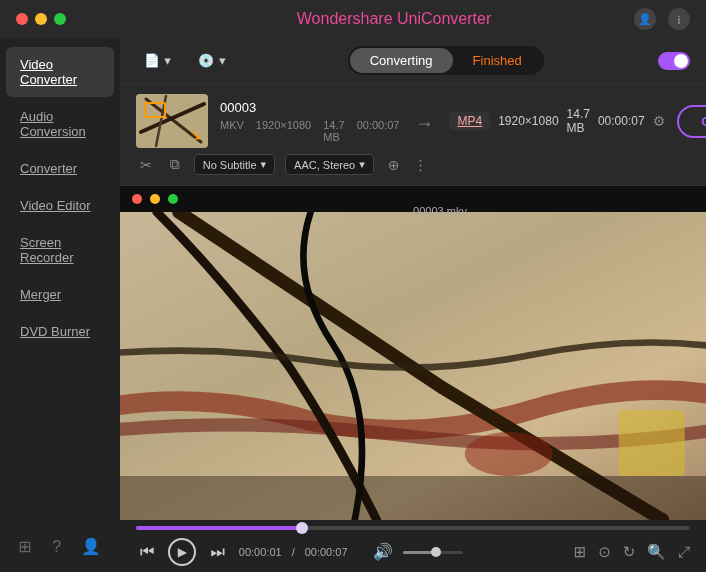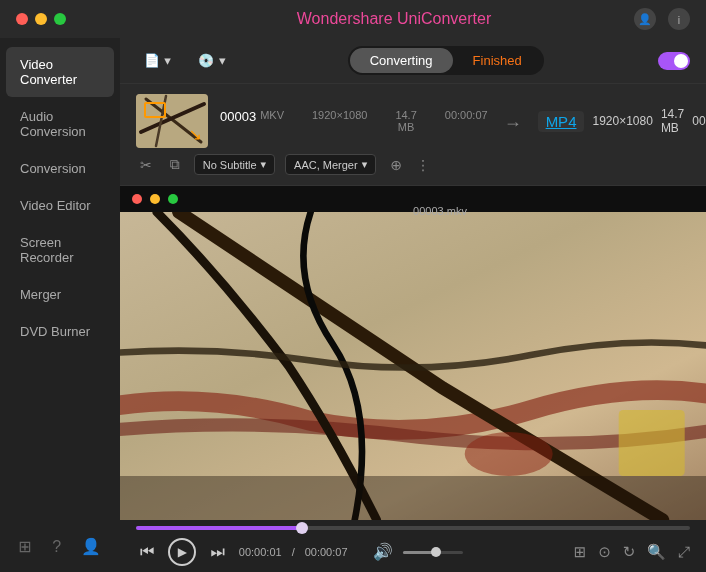--- a/index.html
+++ b/index.html
@@ -78,20 +78,21 @@
     .sidebar-item {
       padding: 10px 14px;
       color: #aaa;
       font-size: 13px;
       cursor: pointer;
       border-radius: 6px;
       margin: 1px 6px;
       display: flex;
       align-items: center;
       gap: 8px;
+      text-decoration: underline;
     }
     .sidebar-item.active {
       background: #3a3a3a;
       color: #fff;
     }
     .sidebar-bottom {
       margin-top: auto;
       padding: 12px 8px;
       display: flex;
       justify-content: space-around;
@@ -205,53 +206,52 @@
       border-radius: 2px;
     }
     .thumb-arrow {
       position: absolute;
       bottom: 4px; right: 6px;
       color: #f90;
       font-size: 16px;
     }
     .file-info {
       display: flex;
-      flex-direction: row;
+      flex-direction: column;
       gap: 4px;
     }
     .file-name {
       color: #fff;
       font-size: 13px;
       font-weight: 500;
     }
     .file-meta {
       display: flex;
-      gap: 28px;
+      gap: 12px;
       color: #888;
       font-size: 11px;
-      text-align: center;
     }
     .arrow-divider {
       color: #888;
       font-size: 18px;
       margin: 0 4px;
     }
     .output-info {
       display: flex;
       align-items: center;
       gap: 8px;
       color: #ccc;
       font-size: 12px;
     }
     .output-tag {
       background: #333;
       padding: 2px 8px;
       border-radius: 4px;
-      color: #0ea5e9;
-      font-size: 15px;
+      color: #fca5a5;
+      font-size: 12px;
       text-decoration: underline;
     }
     .gear-icon {
       color: #888;
       font-size: 14px;
       cursor: pointer;
     }
     .convert-btn {
       margin-left: auto;
       padding: 7px 22px;
@@ -465,21 +465,21 @@
 <div class="main-layout">
 
   <div class="sidebar">
     <div class="sidebar-item active">
       <span>Video Converter</span>
     </div>
     <div class="sidebar-item">
       <span>Audio Conversion</span>
     </div>
     <div class="sidebar-item">
-      <span>Conversion</span>
+      <span>Converter</span>
     </div>
     <div class="sidebar-item">
       <span>Video Editor</span>
     </div>
     <div class="sidebar-item">
       <span>Screen Recorder</span>
     </div>
     <div class="sidebar-item">
       <span>Merger</span>
     </div>
@@ -553,21 +553,21 @@
       </div>
 
       <div class="file-row-second">
         <span class="file-action-icon">✂</span>
         <span class="file-action-icon">⧉</span>
         <div class="subtitle-select">
           <span>No Subtitle</span>
           <span>▾</span>
         </div>
         <div class="audio-select">
-          <span>AAC, Merger</span>
+          <span>AAC, Stereo</span>
           <span>▾</span>
         </div>
         <span class="file-action-icon">⊕</span>
         <span class="file-more-icon">⋮</span>
       </div>
     </div>
 
     <div class="video-panel">
       <div class="video-panel-titlebar">
         <div class="mini-traffic-light mtl-red"></div>

